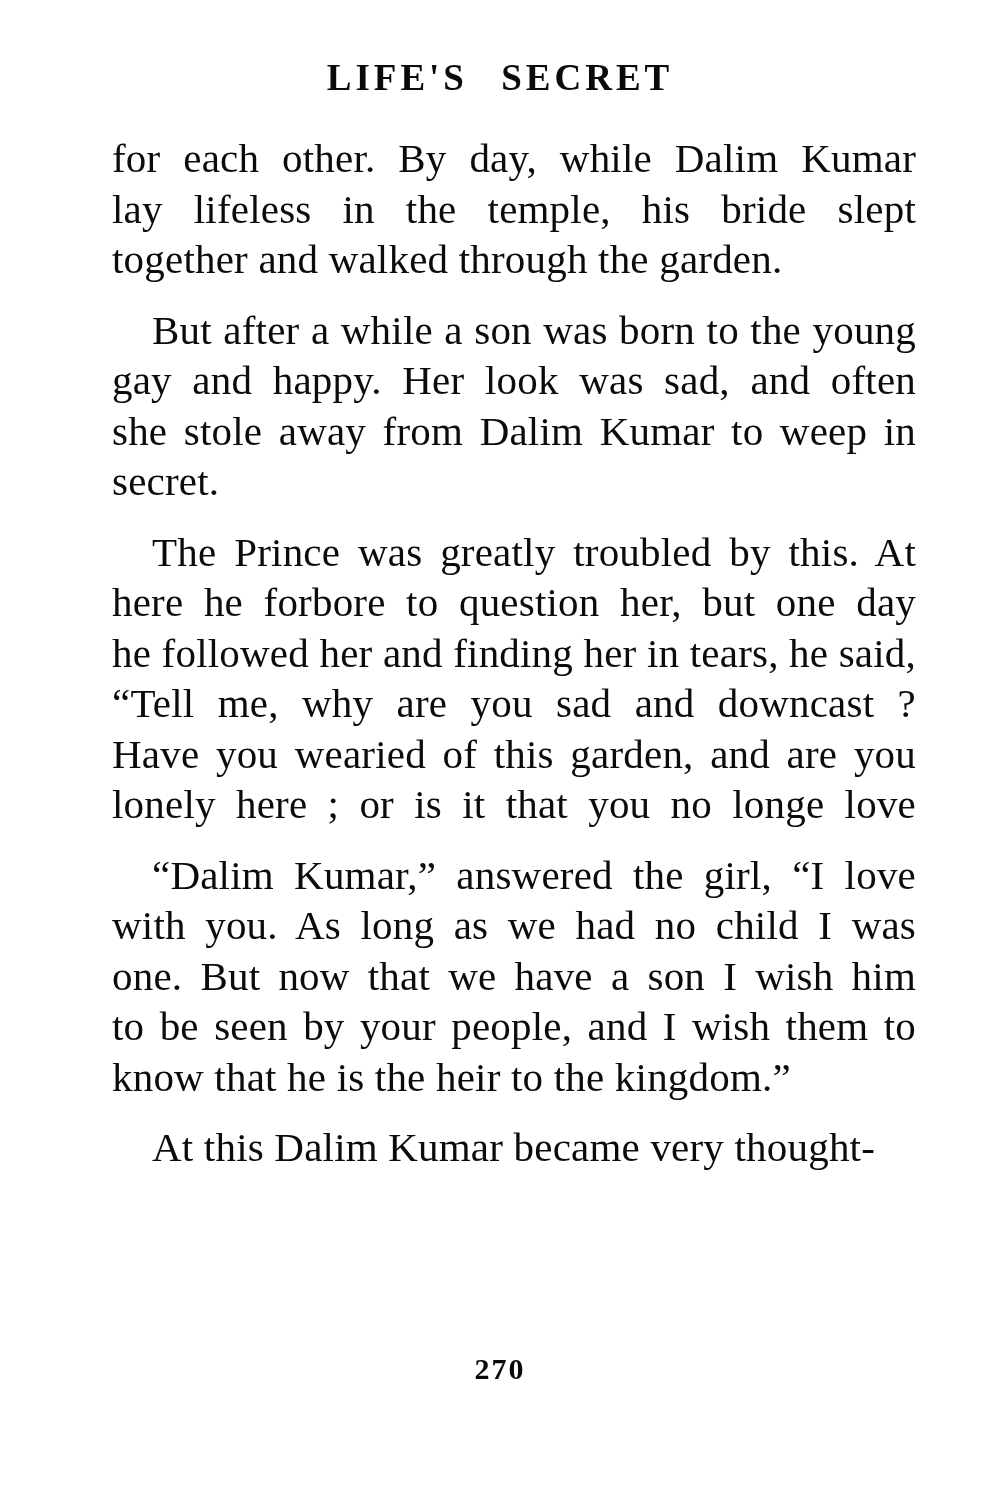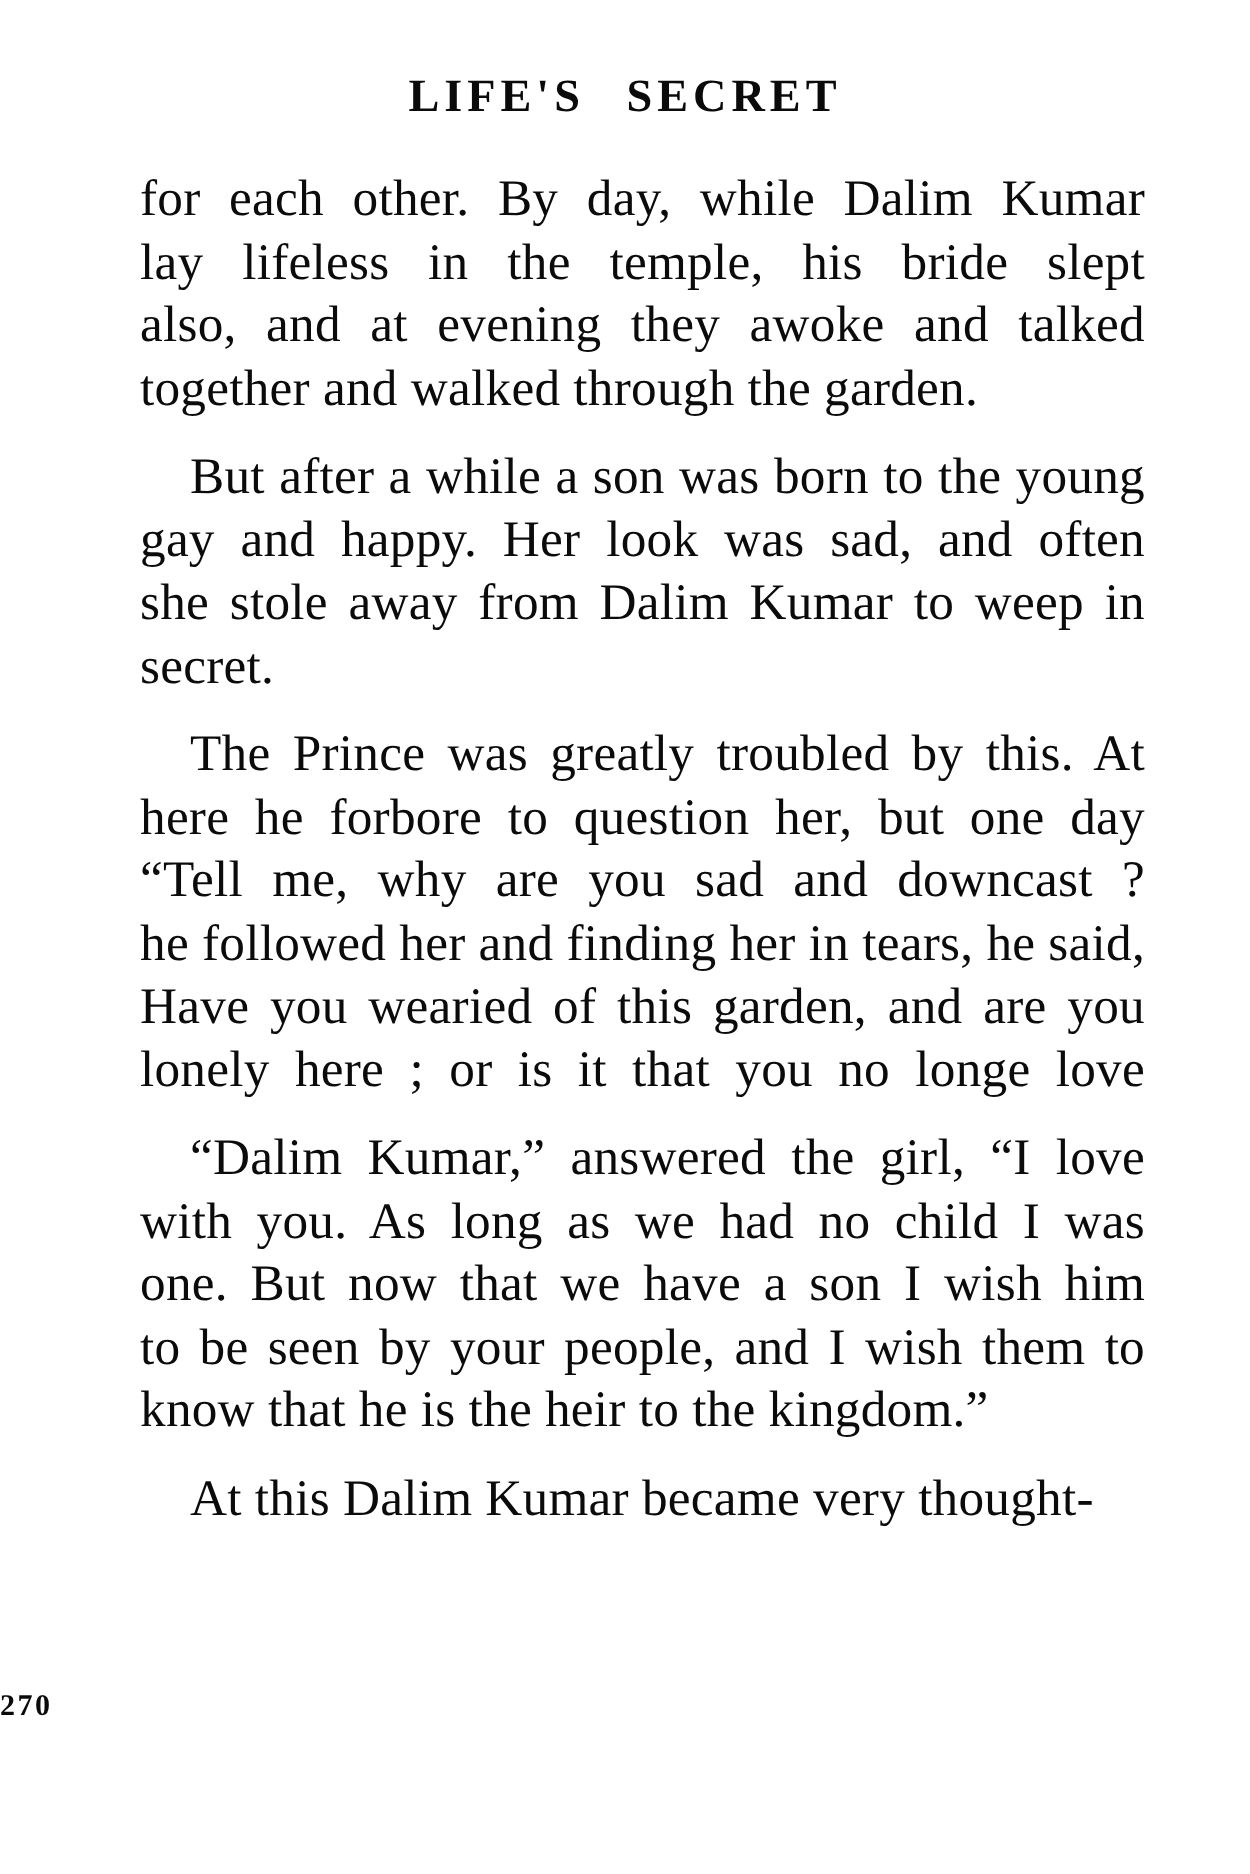--- a/index.html
+++ b/index.html
@@ -49,49 +49,49 @@
   }
   .line.indent {
     text-indent: 40px;
     margin-top: 20px;
   }
   .folio {
     position: absolute;
     top: 1352px;
     left: 0;
     width: 100%;
-    font-size: 24px;
+    text-align: center;
+    font-size: 30px;
     letter-spacing: 2px;
     font-weight: 600;
     color: #0a0a0a;
   }
 </style>
 </head>
 <body>
 
 <div class="page">
 
   <div class="running-head">LIFE'S SECRET</div>
 
   <div class="body-text">
 
     <div class="line">for each other.  By day, while Dalim Kumar</div>
     <div class="line">lay lifeless in the temple, his bride slept</div>
-    <div class="line">also, and at evening they awoke and talked</div>
     <div class="line last">together and walked through the garden.</div>
 
     <div class="line indent">But after a while a son was born to the young</div>
     <div class="line">gay and happy.  Her look was sad, and often</div>
     <div class="line">she stole away from Dalim Kumar to weep in</div>
     <div class="line last">secret.</div>
 
     <div class="line indent">The Prince was greatly troubled by this.  At</div>
     <div class="line">here he forbore to question her, but one day</div>
+    <div class="line">he followed her and finding her in tears, he said,</div>
     <div class="line">“Tell me, why are you sad and downcast ?</div>
-    <div class="line">he followed her and finding her in tears, he said,</div>
     <div class="line">Have you wearied of this garden, and are you</div>
     <div class="line">lonely here ;  or is it that you no longe  love</div>
 
     <div class="line indent">“Dalim Kumar,” answered the girl, “I love</div>
     <div class="line">with you.  As long as we had no child I was</div>
     <div class="line">one.  But now that we have a son I wish him</div>
     <div class="line">to be seen by your people, and I wish them to</div>
     <div class="line last">know that he is the heir to the kingdom.”</div>
 
     <div class="line indent last">At this Dalim Kumar became very thought-</div>

